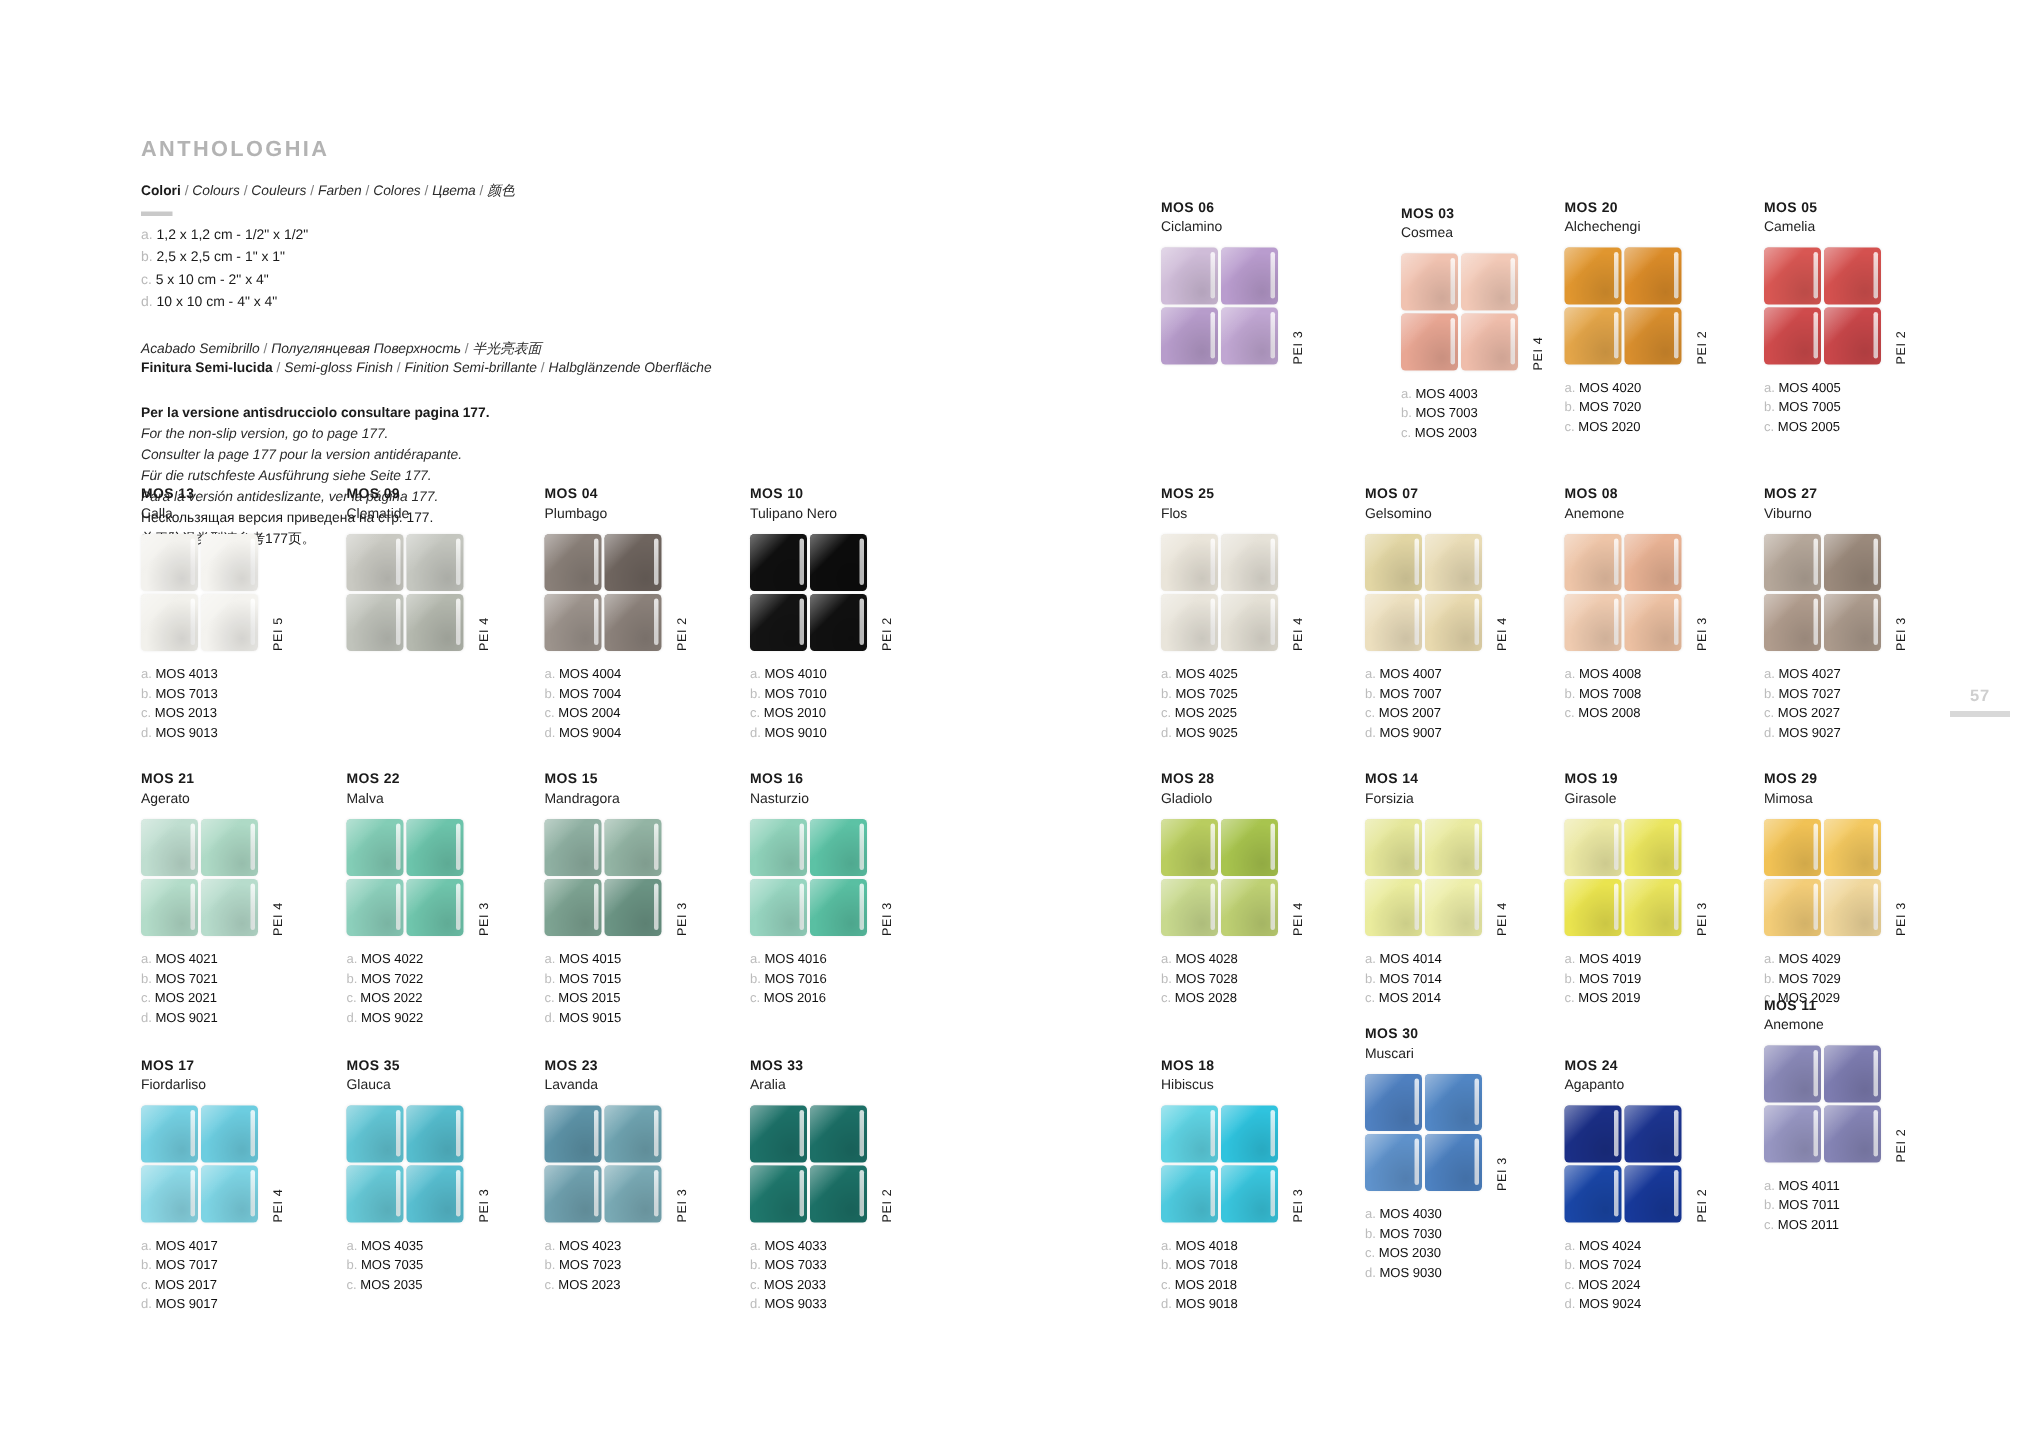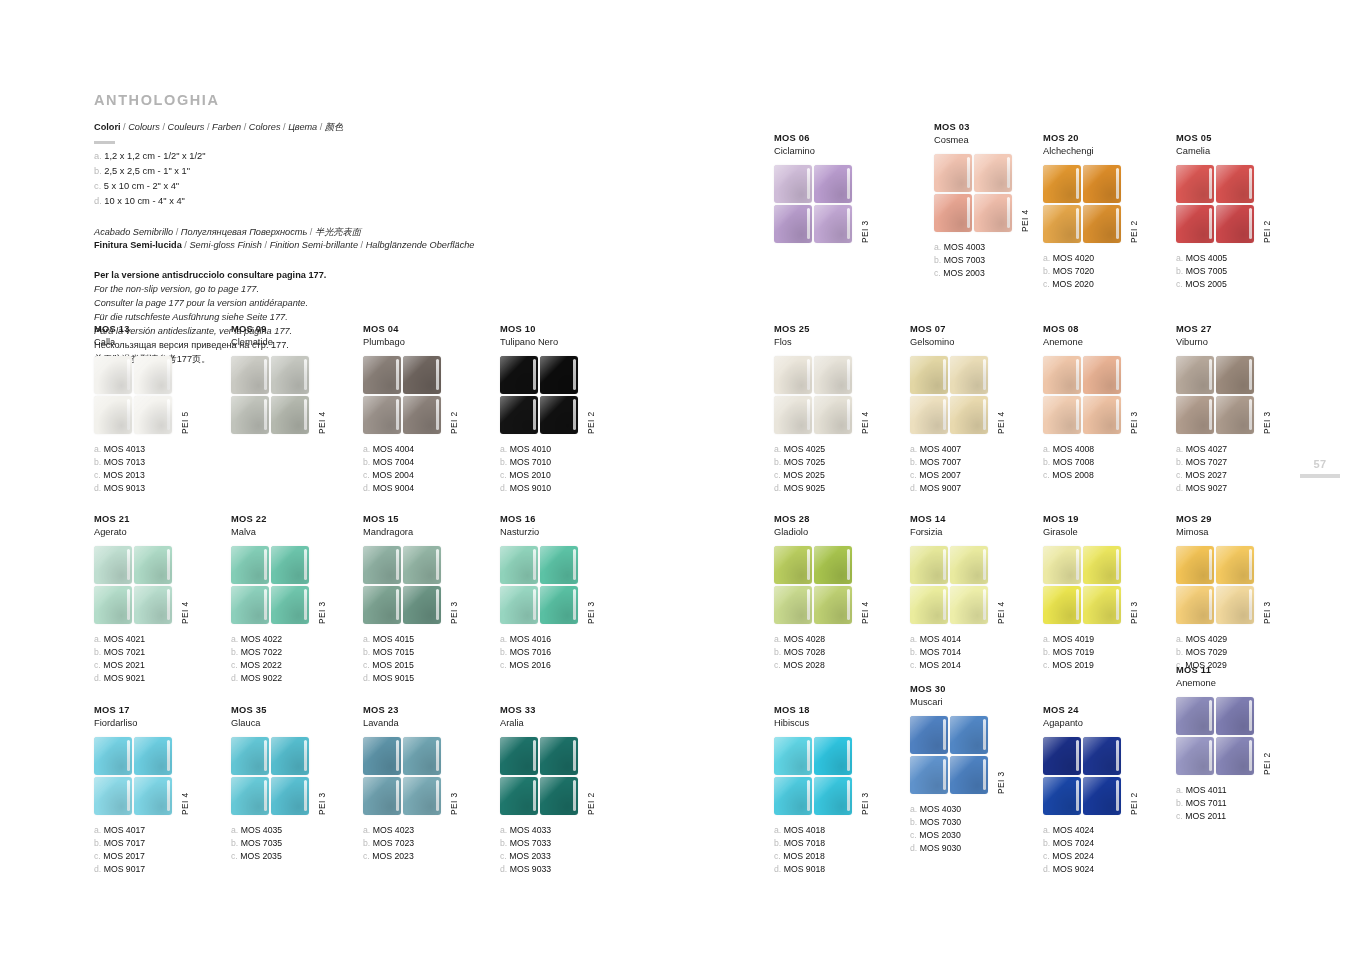--- a/index.html
+++ b/index.html
@@ -226,21 +226,21 @@
           <div class="tile" style="background:#b79ccb">
             <span class="glint"></span>
           </div>
           <div class="tile" style="background:#c0a6d2">
             <span class="glint"></span>
           </div>
         </div>
         <span class="pei">PEI 3</span>
       </div>
     </div>
-    <div class="group" style="left: 910px; top: 122px; padding-left: 24px;">
+    <div class="group" style="left: 910px; top: 137px; padding-left: 24px;">
       <p class="g-code">MOS 03</p>
       <p class="g-name">Cosmea</p>
       <div class="tiles-wrap">
         <div class="tiles">
           <div class="tile" style="background:#f0c2b0">
             <span class="glint"></span>
           </div>
           <div class="tile" style="background:#f2c9b7">
             <span class="glint"></span>
           </div>

